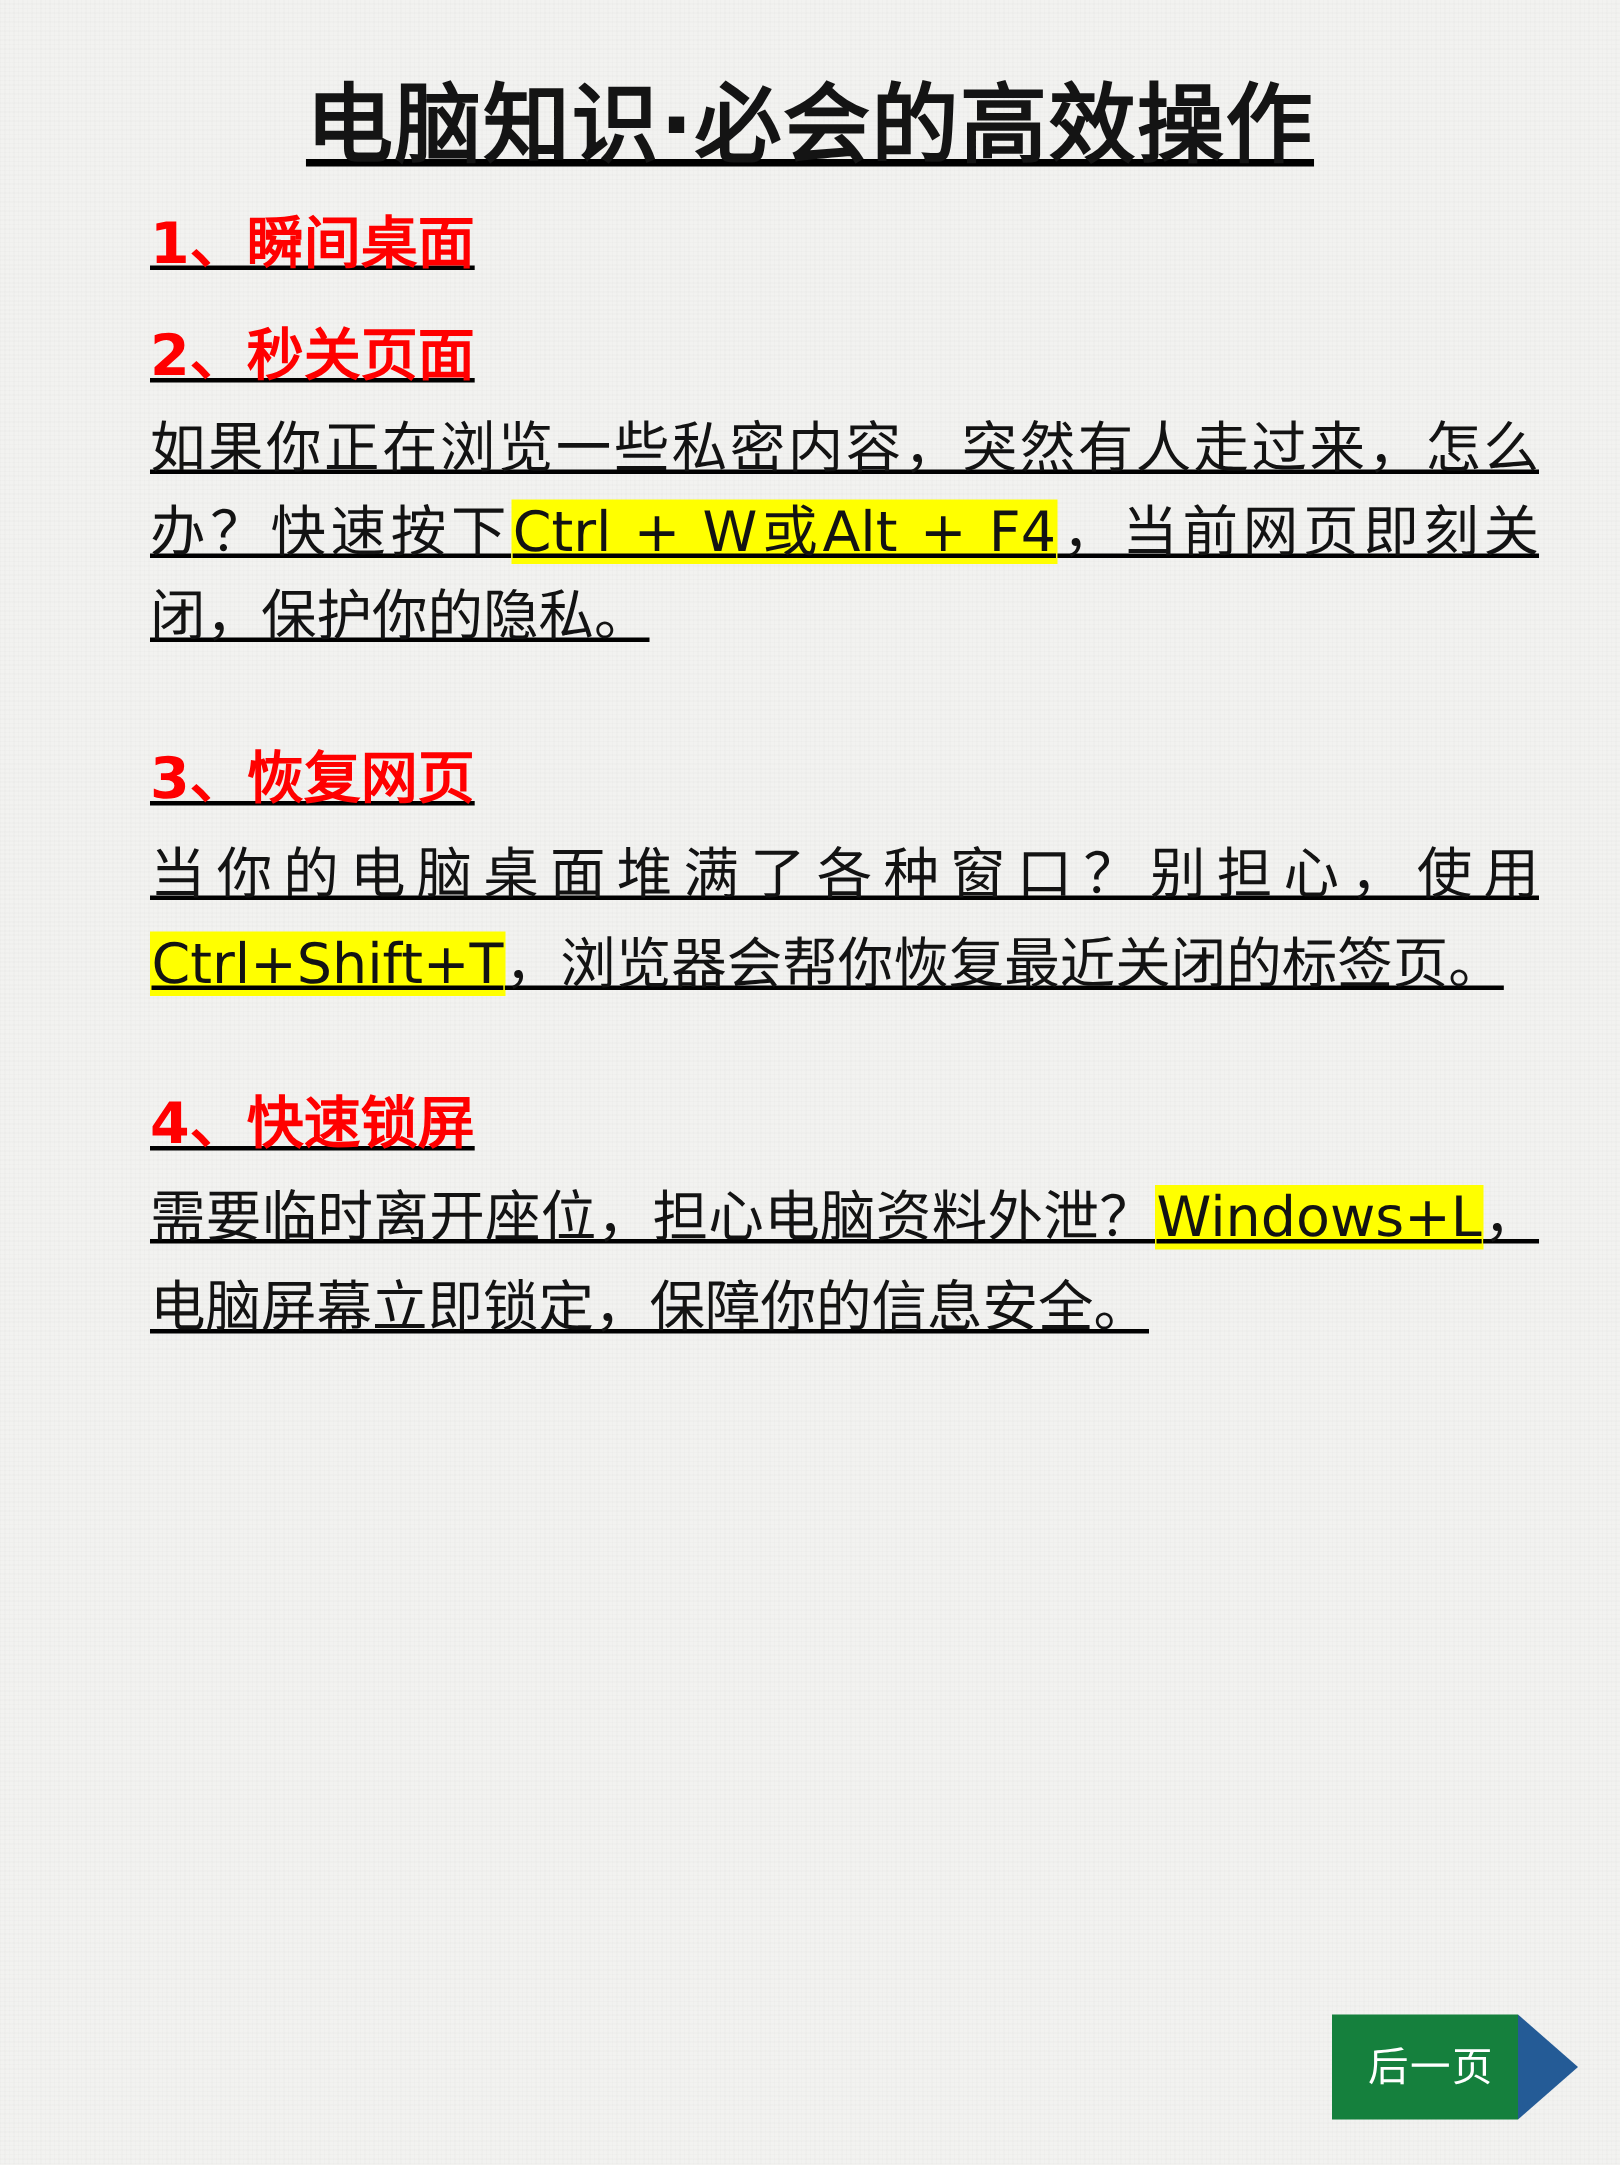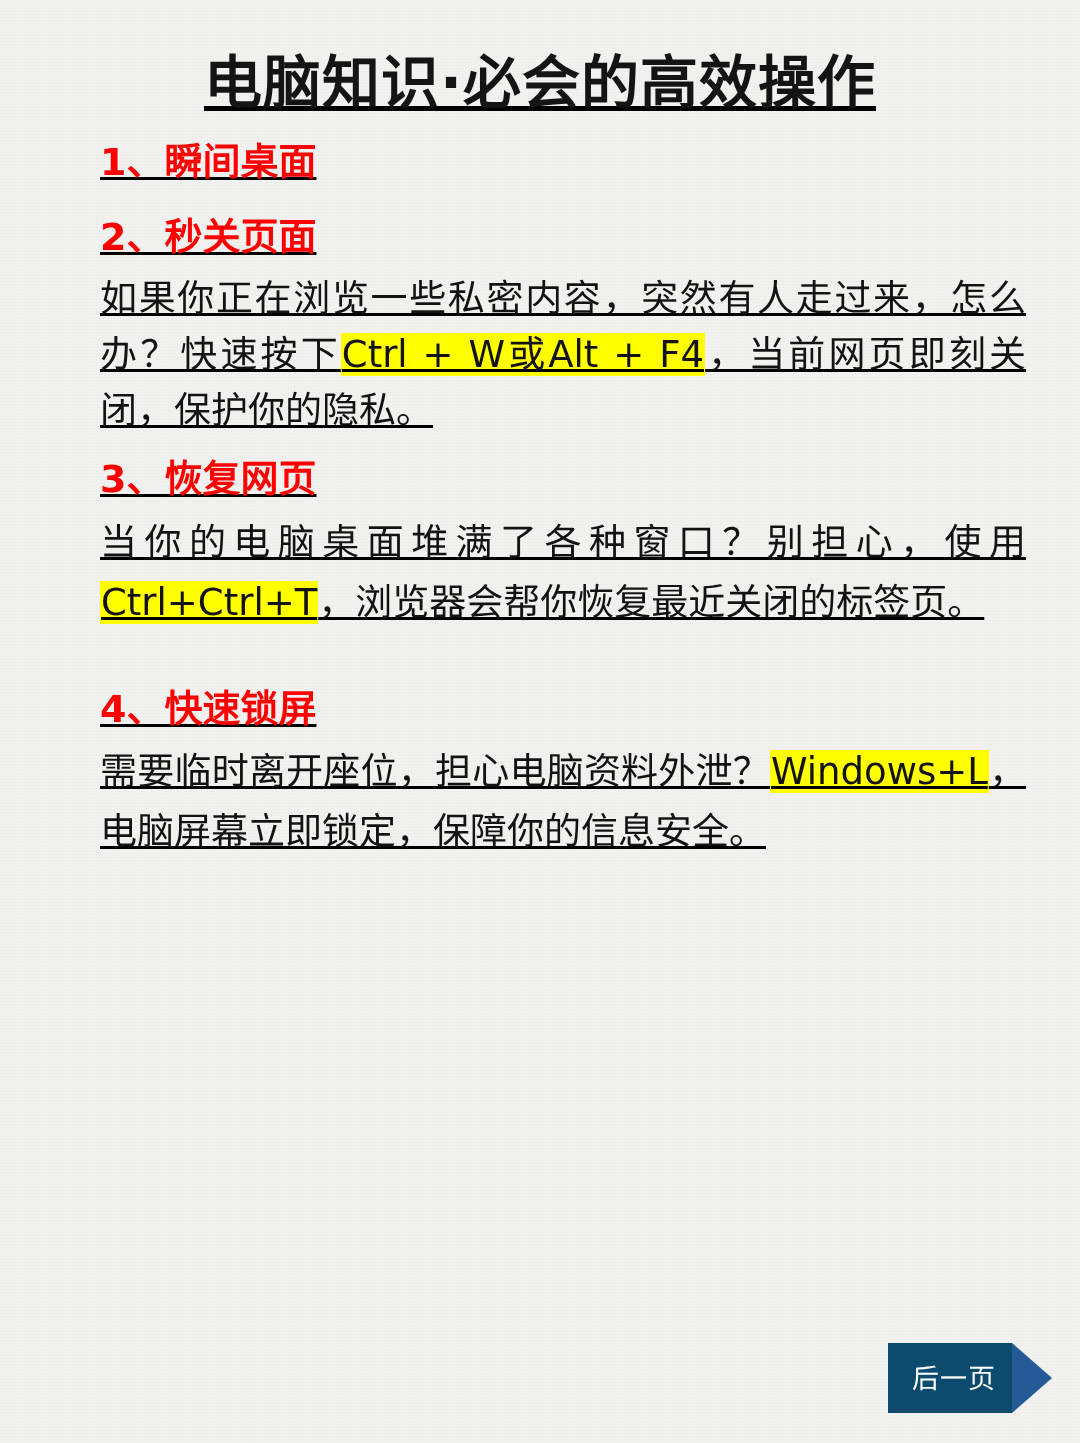--- a/index.html
+++ b/index.html
@@ -60,36 +60,36 @@
     margin: 0 0 0 54px;
     padding-right: 8px;
     font-family: "DejaVu Sans", "Liberation Sans", sans-serif;
     text-align: justify;
   }
   .hl {
     background: #ffff00;
     padding: 0 1px;
   }
   .s1 { margin-bottom: 26px; }
-  .s2 { margin-bottom: 16px; }
+  .s2 { margin-bottom: 56px; }
   .s3 { margin-bottom: 52px; }
   .s4 { margin-bottom: 0; }
   .s3 .section-body, .s4 .section-body { line-height: 1.62; }
 
   .next-page-btn {
     position: absolute;
     right: 28px;
     bottom: 30px;
     z-index: 3;
     display: flex;
     align-items: center;
     cursor: pointer;
   }
   .next-page-label {
-    background: #0c4a6e;
+    background: #15803d;
     color: #ffffff;
     font-size: 27px;
     padding: 22px 16px 22px 24px;
     line-height: 1;
     font-family: "DejaVu Sans", "Liberation Sans", sans-serif;
     letter-spacing: 1px;
     display: flex;
     align-items: center;
     height: 26px;
   }
@@ -114,21 +114,21 @@
     <div class="section-heading">1、瞬间桌面</div>
   </div>
 
   <div class="section s2">
     <div class="section-heading">2、秒关页面</div>
     <p class="section-body"><span>如果你正在浏览一些私密内容，突然有人走过来，怎么办？快速按下</span><span class="hl">Ctrl + W或Alt + F4</span><span>，当前网页即刻关闭，保护你的隐私。</span></p>
   </div>
 
   <div class="section s3">
     <div class="section-heading">3、恢复网页</div>
-    <p class="section-body"><span>当你的电脑桌面堆满了各种窗口？别担心，使用</span><span class="hl">Ctrl+Ctrl+T</span><span>，浏览器会帮你恢复最近关闭的标签页。</span></p>
+    <p class="section-body"><span>当你的电脑桌面堆满了各种窗口？别担心，使用</span><span class="hl">Ctrl+Shift+T</span><span>，浏览器会帮你恢复最近关闭的标签页。</span></p>
   </div>
 
   <div class="section s4">
     <div class="section-heading">4、快速锁屏</div>
     <p class="section-body"><span>需要临时离开座位，担心电脑资料外泄？</span><span class="hl">Windows+L</span><span>，电脑屏幕立即锁定，保障你的信息安全。</span></p>
   </div>
 
 </div>
 
 <div class="next-page-btn">

